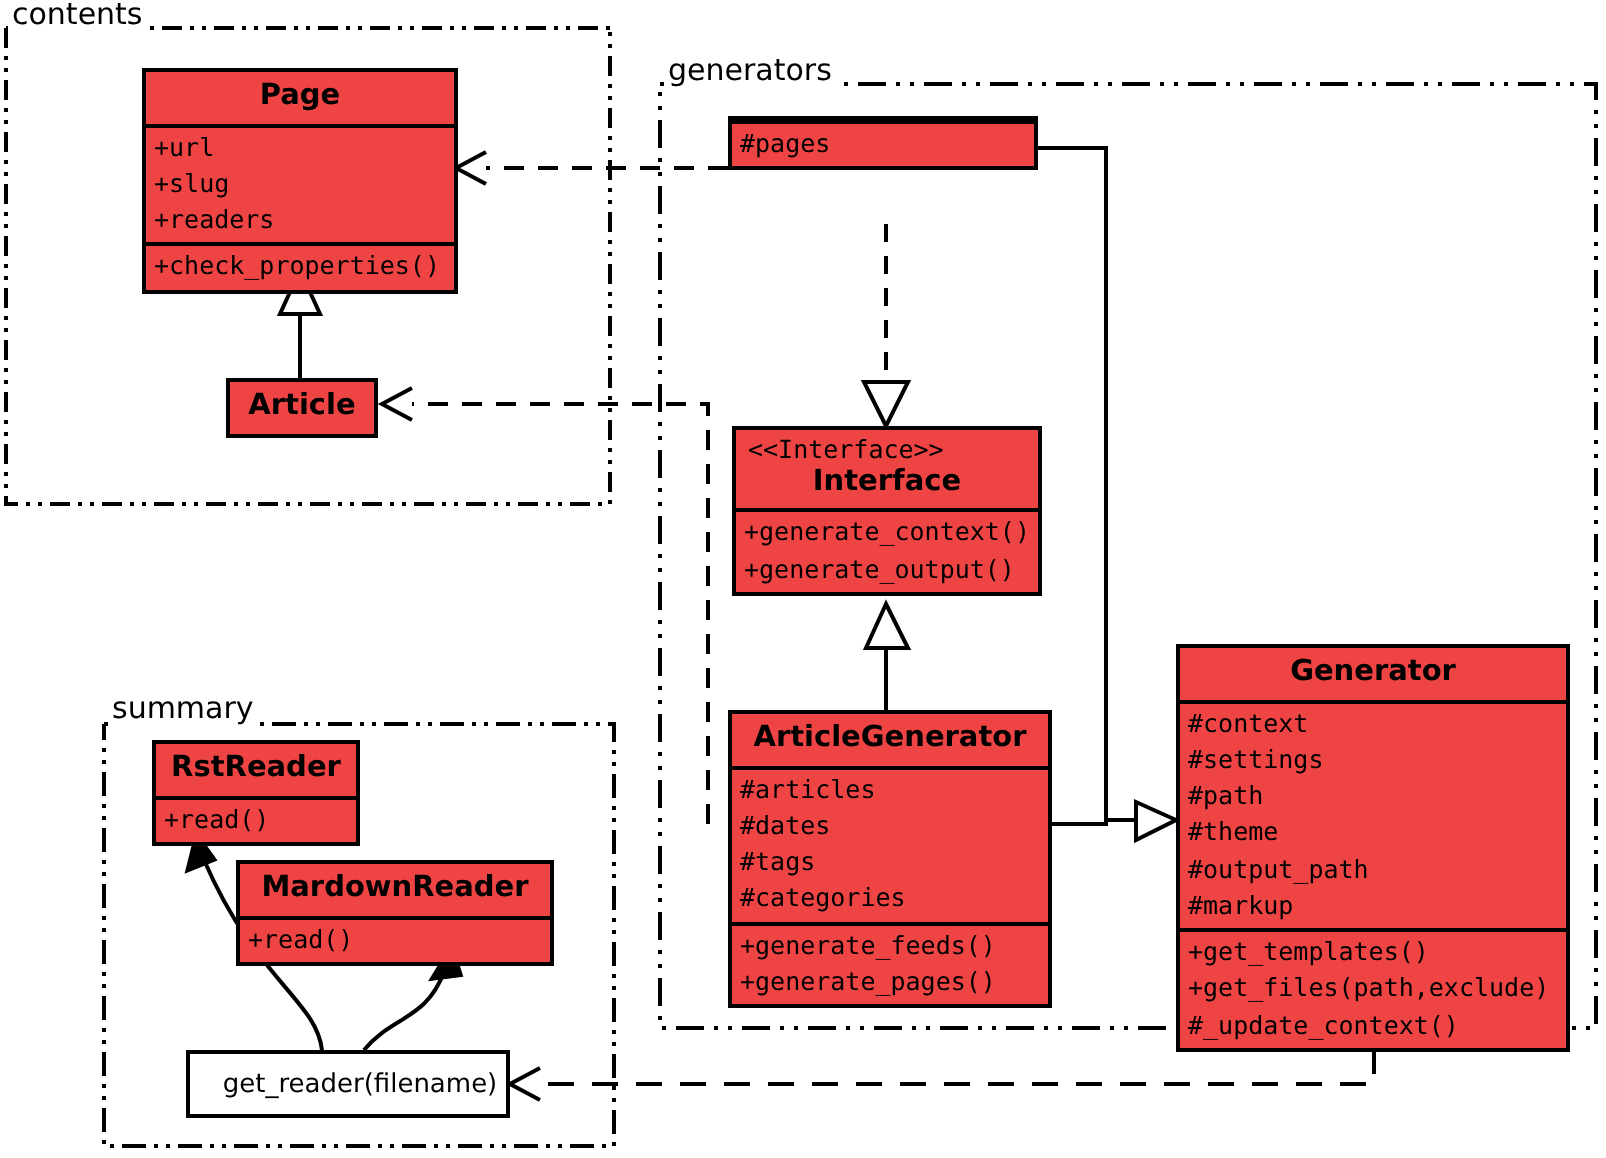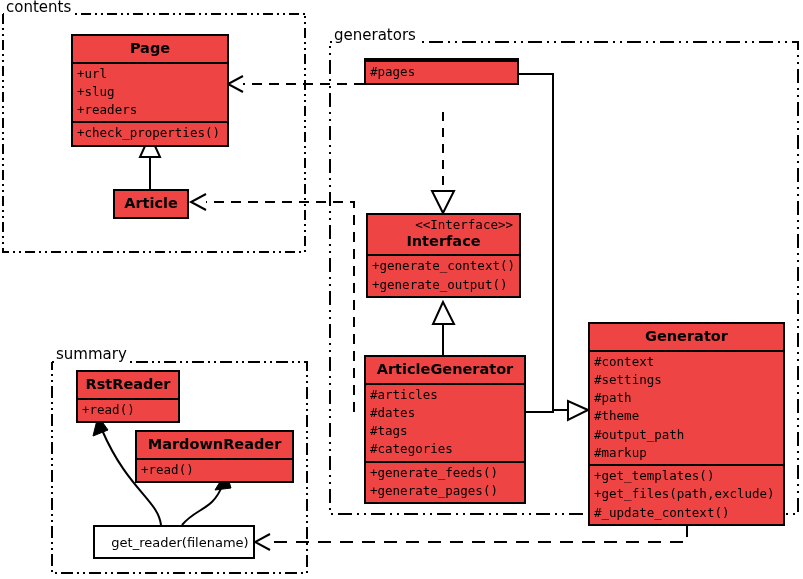--- a/index.html
+++ b/index.html
@@ -38,21 +38,21 @@
     text-align: center;
     padding: 4px 6px 5px 6px;
     line-height: 1.15;
     color: #000000;
     white-space: nowrap;
   }
   .uml-stereotype {
     font-weight: normal;
     font-size: 12.5px;
     font-family: "DejaVu Sans Mono", monospace;
-    text-align: right;
+    text-align: left;
     padding: 3px 6px 0 6px;
     line-height: 1.1;
     color: #000000;
   }
   .uml-compartment {
     border-top: 2px solid #000000;
     padding: 1px 0 2px 0;
   }
   .uml-member {
     font-family: "DejaVu Sans Mono", monospace;
@@ -237,21 +237,21 @@
     </div>
   </div>
 
   <div class="uml-box" style="left:76px; top:370px; width:104px;">
     <div class="uml-title">RstReader</div>
     <div class="uml-compartment">
       <div class="uml-member">+read()</div>
     </div>
   </div>
 
-  <div class="uml-box" style="left:135px; top:430px; width:159px;">
+  <div class="uml-box" style="left:118px; top:430px; width:159px;">
     <div class="uml-title">MardownReader</div>
     <div class="uml-compartment">
       <div class="uml-member">+read()</div>
     </div>
   </div>
 
   <div class="func-box" style="left:93px; top:525px; width:162px; height:34px;padding-left:12px;">
     <span class="func-label">get_reader(filename)</span>
   </div>
 

